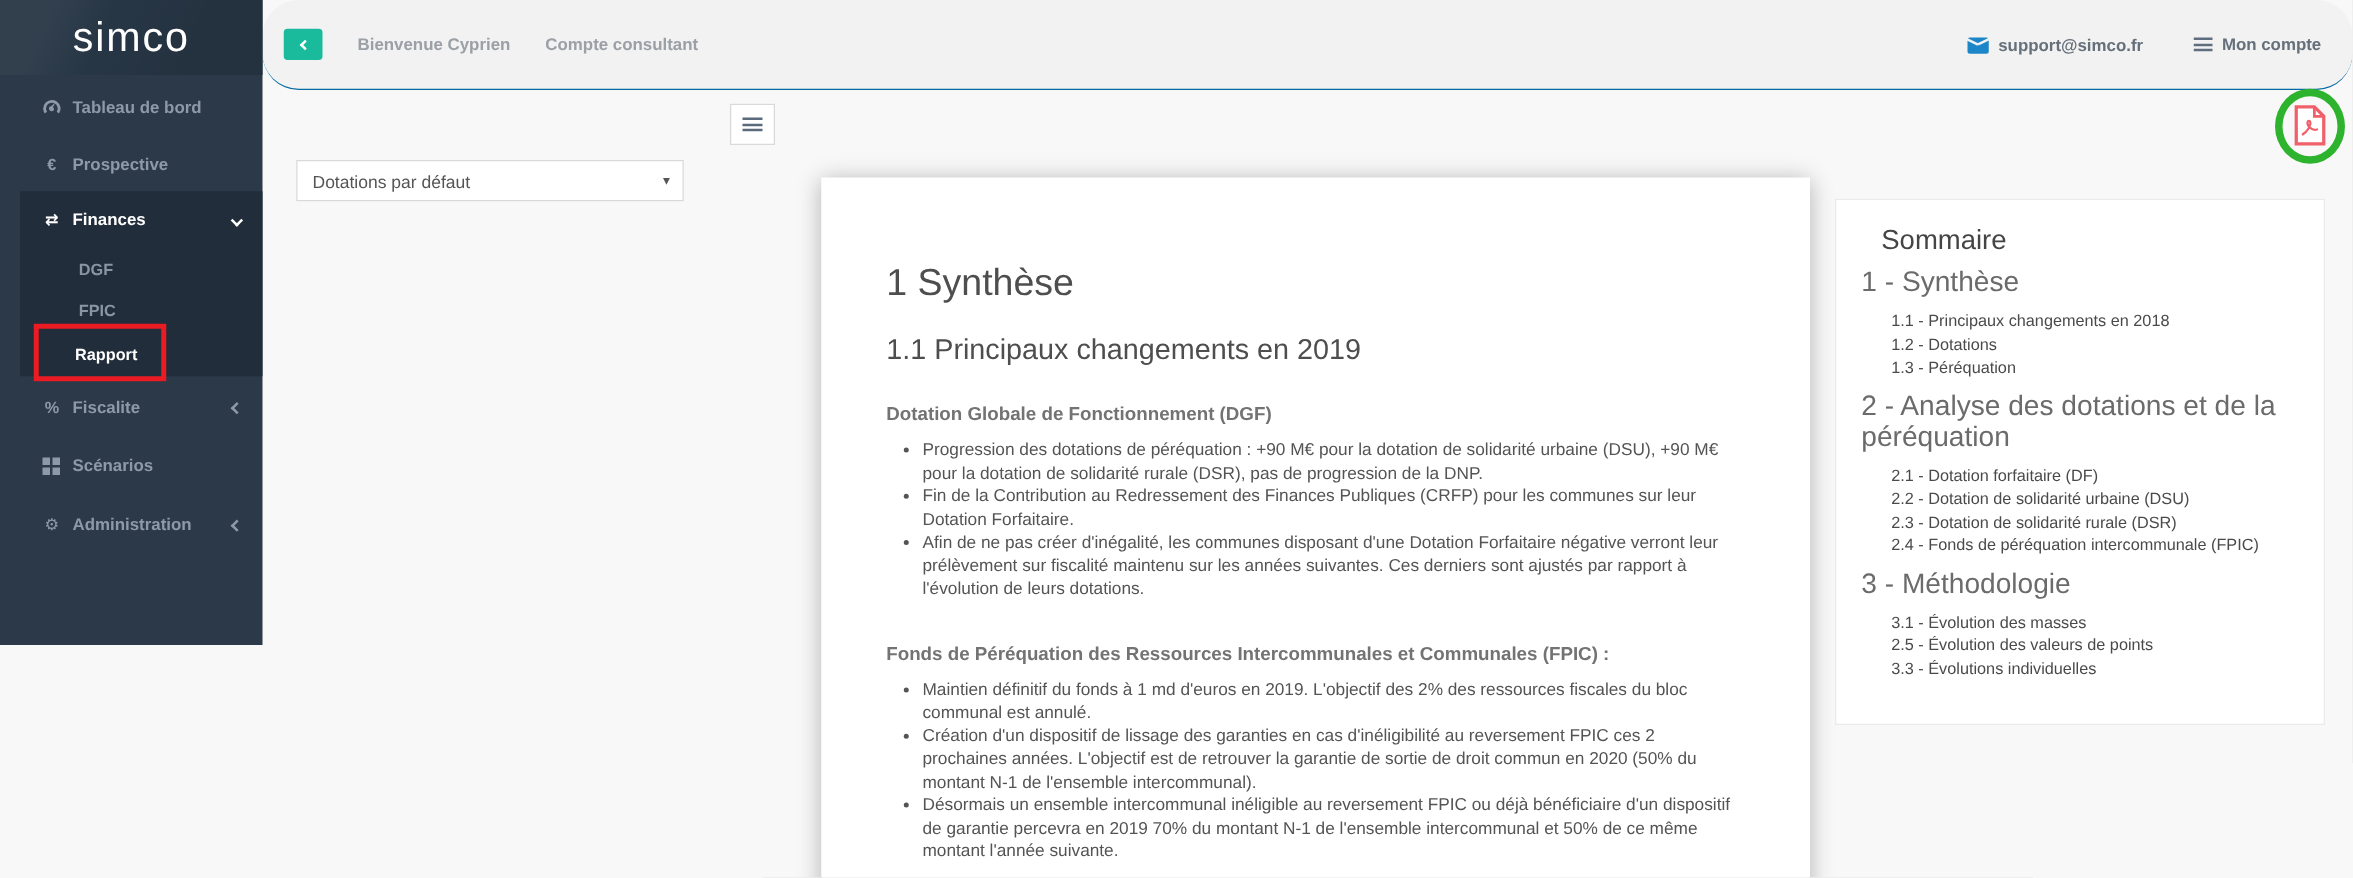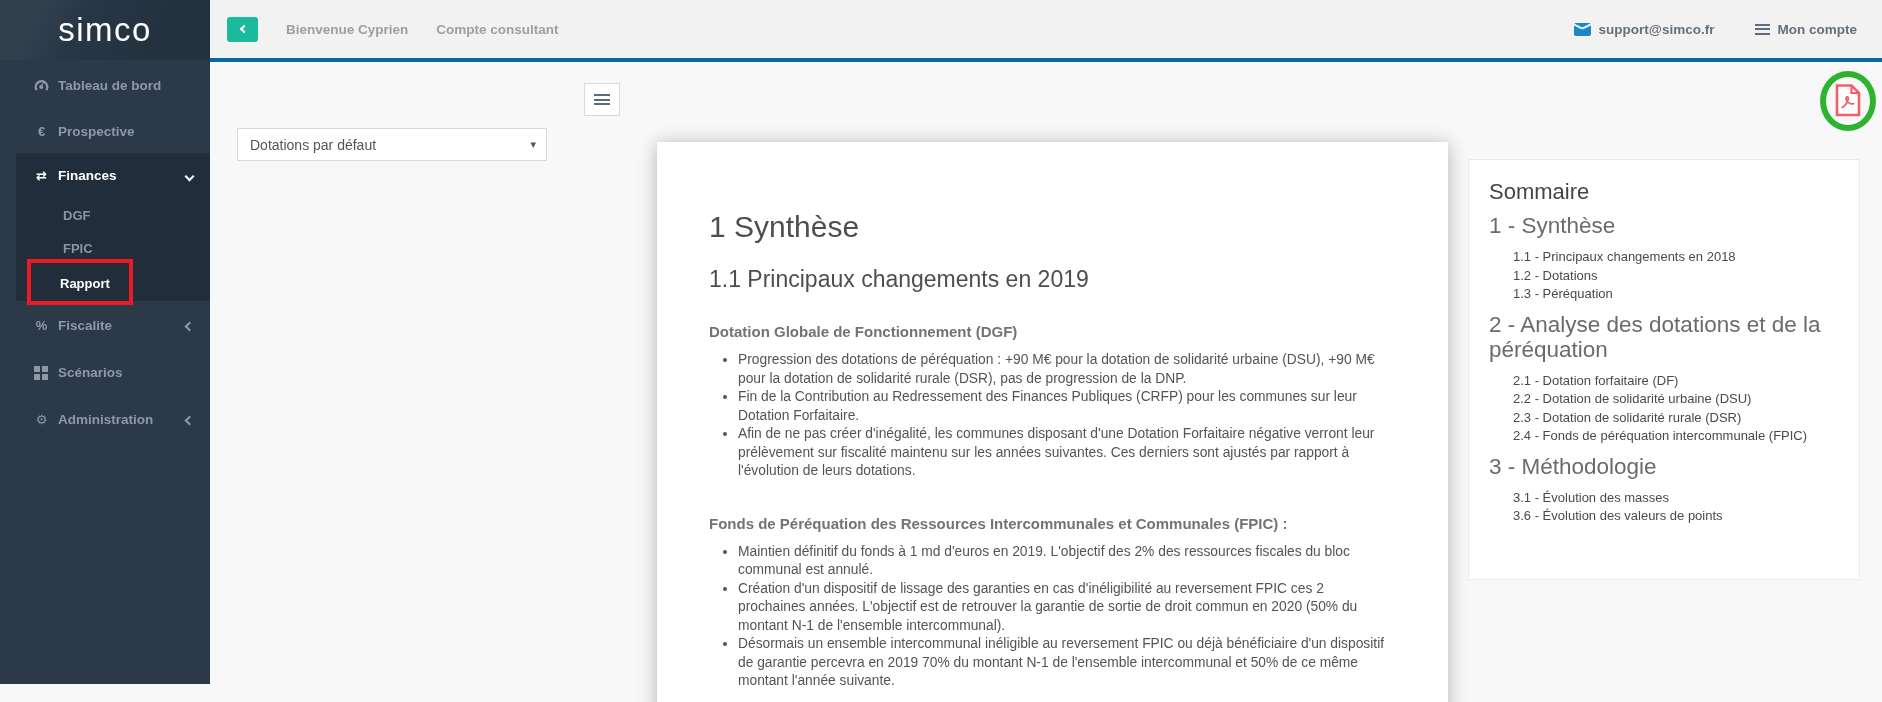--- a/index.html
+++ b/index.html
@@ -4,21 +4,21 @@
 <style>
   * { margin:0; padding:0; box-sizing:border-box; }
   html,body { background:#e9e9e9; }
   body { font-family:"Liberation Sans","DejaVu Sans",sans-serif; }
   #screen {
     position:relative; width:1882px; height:702px; overflow:hidden;
     background:#f8f8f8;
   }
 
   
-  .sidebar { position:absolute; left:0; top:0; width:210px; height:684px; background:#2b3949; z-index:5; }
+  .sidebar { position:absolute; left:0; top:0; width:210px; height:516px; background:#2b3949; z-index:5; }
   .logo-band {
     height:60px; background:#273645; display:flex; align-items:center; justify-content:center;
     background-image:linear-gradient(115deg, rgba(255,255,255,.05) 18%, rgba(255,255,255,0) 40%, rgba(0,0,0,.08) 75%);
   }
   .logo-band .logo { color:#fff; font-size:33px; font-weight:400; letter-spacing:1.5px; }
   .snav { position:absolute; top:60px; left:16px; right:0; }
   .sitem {
     display:flex; align-items:center; padding:0 17px; color:#8e99a7;
     font-size:13.5px; font-weight:600; cursor:pointer;
   }
@@ -28,23 +28,23 @@
   .sitem.parent-open, .sitem.active-sub { color:#ffffff; font-weight:700; }
   .subitem { display:flex; align-items:center; padding-left:47px; color:#8a95a3; font-size:13px; font-weight:600; cursor:pointer; }
   .subitem.active-sub { color:#fff; }
   .chev { display:inline-block; width:7px; height:7px; border-right:2px solid currentColor; border-bottom:2px solid currentColor; }
   .chev.down { transform:rotate(45deg); margin-top:-3px; }
   .chev.left { transform:rotate(135deg); }
   .grid-ico { width:6px; height:6px; background:currentColor; box-shadow:8px 0 0 currentColor,0 8px 0 currentColor,8px 8px 0 currentColor; margin:-8px 10px 0 0; margin-left:1px; }
 
   
   .navbar {
-    position:absolute; left:210px; top:0; width:1672px; height:62px;
-    background:#f2f2f2; border-bottom:4px solid #0369a1;
-    display:flex; align-items:center; padding:0 25px 0 17px; z-index:4;
+    position:absolute; left:210px; top:0; width:1672px; height:72px;
+    background:#f2f2f2; border-bottom:1px solid #0369a1;
+    display:flex; align-items:center; padding:0 25px 0 17px; z-index:4;border-radius:29px;
   }
   .back-btn {
     width:31px; height:25px; background:#1abb9c; border-radius:3px; border:none;
     display:flex; align-items:center; justify-content:center; cursor:pointer;
   }
   .back-btn .chev { width:6px; height:6px; color:#fff; margin-left:2px; }
   .crumb { color:#9aa0a5; font-size:13.5px; font-weight:600; margin-left:28px; cursor:pointer; }
   .nav-right { margin-left:auto; display:flex; align-items:flex-end; }
   .nav-link { display:flex; align-items:center; color:#66707a; font-size:13.5px; font-weight:600; cursor:pointer; }
   .nav-link + .nav-link { margin-left:40px; }
@@ -79,21 +79,21 @@
   .paper h2 { font-size:23px; font-weight:400; color:#4e4e4e; margin:0 0 30px; }
   .paper h4 { font-size:15px; font-weight:700; color:#737373; margin:0 0 11px; }
   .paper ul { margin:0 0 34px; padding-left:29px; }
   .paper li { font-size:13.8px; line-height:18.5px; color:#545454; }
 
   
   .sommaire {
     position:absolute; left:1468px; top:159px; width:392px; height:421px;
     background:#fff; border:1px solid #eaeaea; padding:19px 20px; z-index:2; overflow:hidden;
   }
-  .sommaire .som-title { font-size:22px; font-weight:400; color:#454545; margin:0 0 4px; }
+  .sommaire .som-title { font-size:22px; font-weight:400; color:#454545; margin:0 16px 4px; }
   .toc-h { font-size:22.5px; font-weight:400; color:#6b6b6b; line-height:25px; margin:8px 0 10px; cursor:pointer; }
   .toc-list { list-style:none; margin:0 0 6px; padding-left:24px; }
   .toc-list li { font-size:13px; line-height:18.5px; color:#4a4a4a; cursor:pointer; }
 
   
   .pdf-btn { position:absolute; left:1835px; top:84px; width:26px; height:33px; cursor:pointer; z-index:6; }
   .green-circle {
     position:absolute; left:1820px; top:71px; width:56px; height:60px;
     border:6px solid #2eb32e; border-radius:50%; z-index:7; pointer-events:none;
   }
@@ -240,17 +240,18 @@
     <ul class="toc-list">
       <li>2.1 - Dotation forfaitaire (DF)</li>
       <li>2.2 - Dotation de solidarité urbaine (DSU)</li>
       <li>2.3 - Dotation de solidarité rurale (DSR)</li>
       <li>2.4 - Fonds de péréquation intercommunale (FPIC)</li>
     </ul>
 
     <div class="toc-h">3 - Méthodologie</div>
     <ul class="toc-list">
       <li>3.1 - Évolution des masses</li>
-      <li>3.6 - Évolution des valeurs de points</li>
+      <li>2.5 - Évolution des valeurs de points</li>
+      <li>3.3 - Évolutions individuelles</li>
     </ul>
   </aside>
 
 </div>
 
 </body></html>

